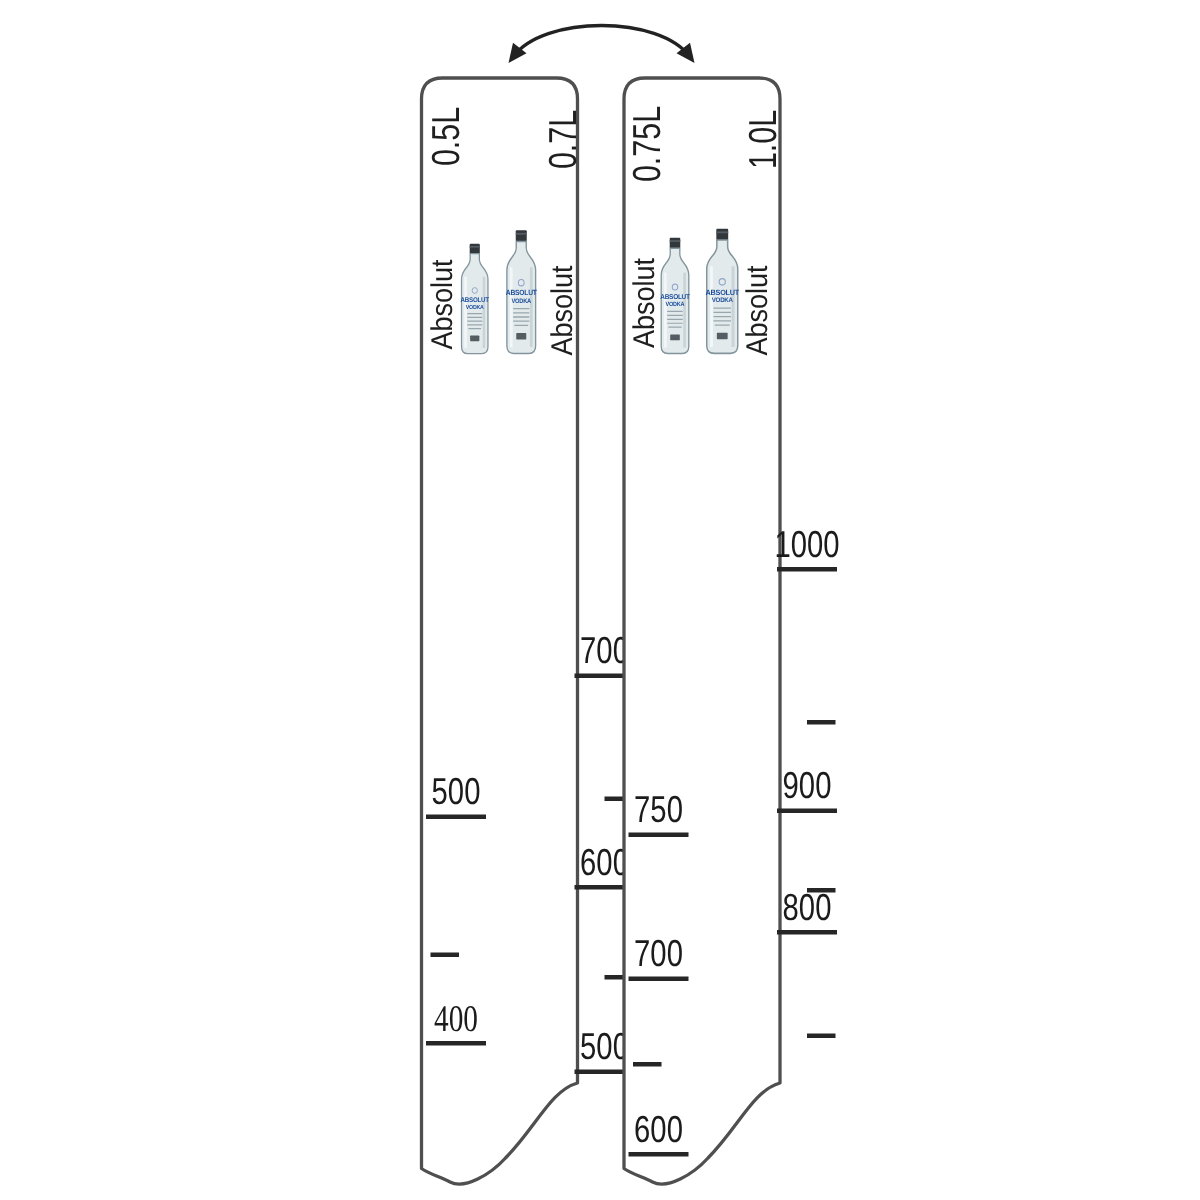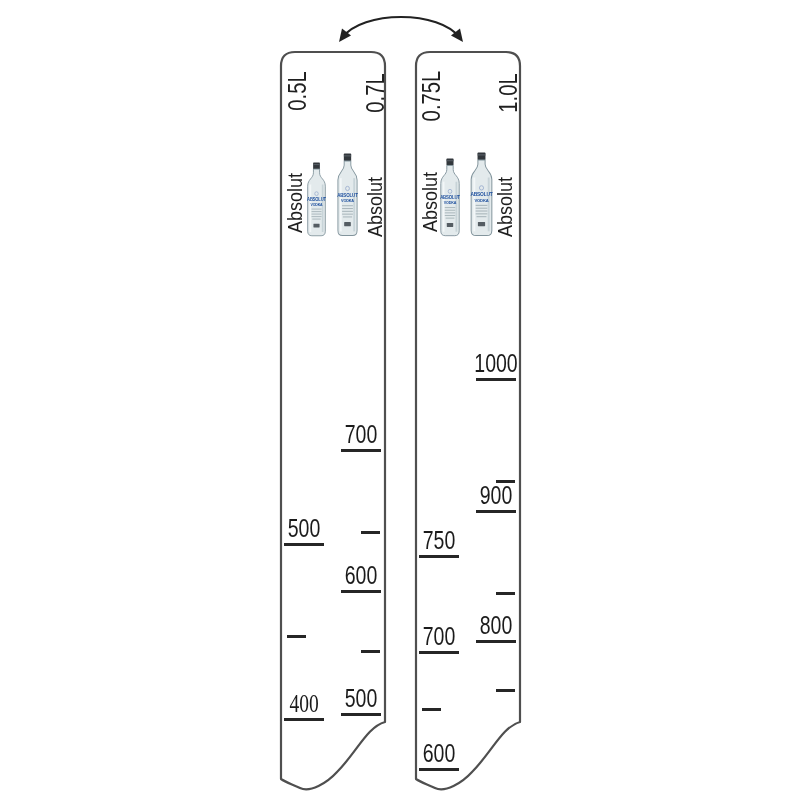--- a/index.html
+++ b/index.html
@@ -12,21 +12,21 @@
   .vlabel{
     position:absolute;white-space:nowrap;color:#1f1f1f;
     transform:translate(-50%,-50%) rotate(-90deg) scaleX(0.78);
     font-size:26px;letter-spacing:0px;line-height:1;
   }
   .blabel{
     position:absolute;white-space:nowrap;color:#1f1f1f;
     transform:translate(-50%,-50%) rotate(-90deg) scaleX(0.9);
     font-size:20px;line-height:1;
   }
-  .ticks{position:absolute;left:0;top:0;width:100%;height:100%;}
+  .ticks{position:absolute;left:0;top:0;width:100%;height:100%;padding-left:42px;}
   .tick{position:absolute;height:3px;}
   .tick .line{position:absolute;left:0;right:0;top:0;height:3px;background:#262626;}
   .tick.labeled{width:40px;}
   .tick.minor{width:19px;}
   .tick.left.labeled{left:3px;}
   .tick.left.minor{left:6px;}
   .tick.right.labeled{right:4px;}
   .tick.right.minor{right:5px;}
   .tick .num{
     position:absolute;bottom:5px;left:50%;
@@ -89,21 +89,21 @@
     </svg>
 
     <div class="ticks">
         <div class="tick left labeled" style="top: 491px;">
           <div class="num">500</div>
           <div class="line"></div>
         </div>
         <div class="tick left minor" style="top: 583px;">
           <div class="line"></div>
         </div>
-        <div class="tick left labeled" style="top: 666px; font-family: Liberation Serif, serif;">
+        <div class="tick left labeled" style="top: 642px; font-family: Liberation Serif, serif;">
           <div class="num">400</div>
           <div class="line"></div>
         </div>
       </div>
     <div class="ticks">
         <div class="tick right labeled" style="top: 397px;">
           <div class="num">700</div>
           <div class="line"></div>
         </div>
         <div class="tick right minor" style="top: 479px;">
@@ -161,28 +161,28 @@
         </div>
       </div>
     <div class="ticks">
         <div class="tick right labeled" style="top: 326px;">
           <div class="num">1000</div>
           <div class="line"></div>
         </div>
         <div class="tick right minor" style="top: 428px;">
           <div class="line"></div>
         </div>
-        <div class="tick right labeled" style="top: 458px;">
+        <div class="tick right labeled" style="top: 487px;">
           <div class="num">900</div>
           <div class="line"></div>
         </div>
         <div class="tick right minor" style="top: 540px;">
           <div class="line"></div>
         </div>
-        <div class="tick right labeled" style="top: 588px;">
+        <div class="tick right labeled" style="top: 568px;">
           <div class="num">800</div>
           <div class="line"></div>
         </div>
         <div class="tick right minor" style="top: 637px;">
           <div class="line"></div>
         </div>
       </div>
   </div>
 
 </div>

